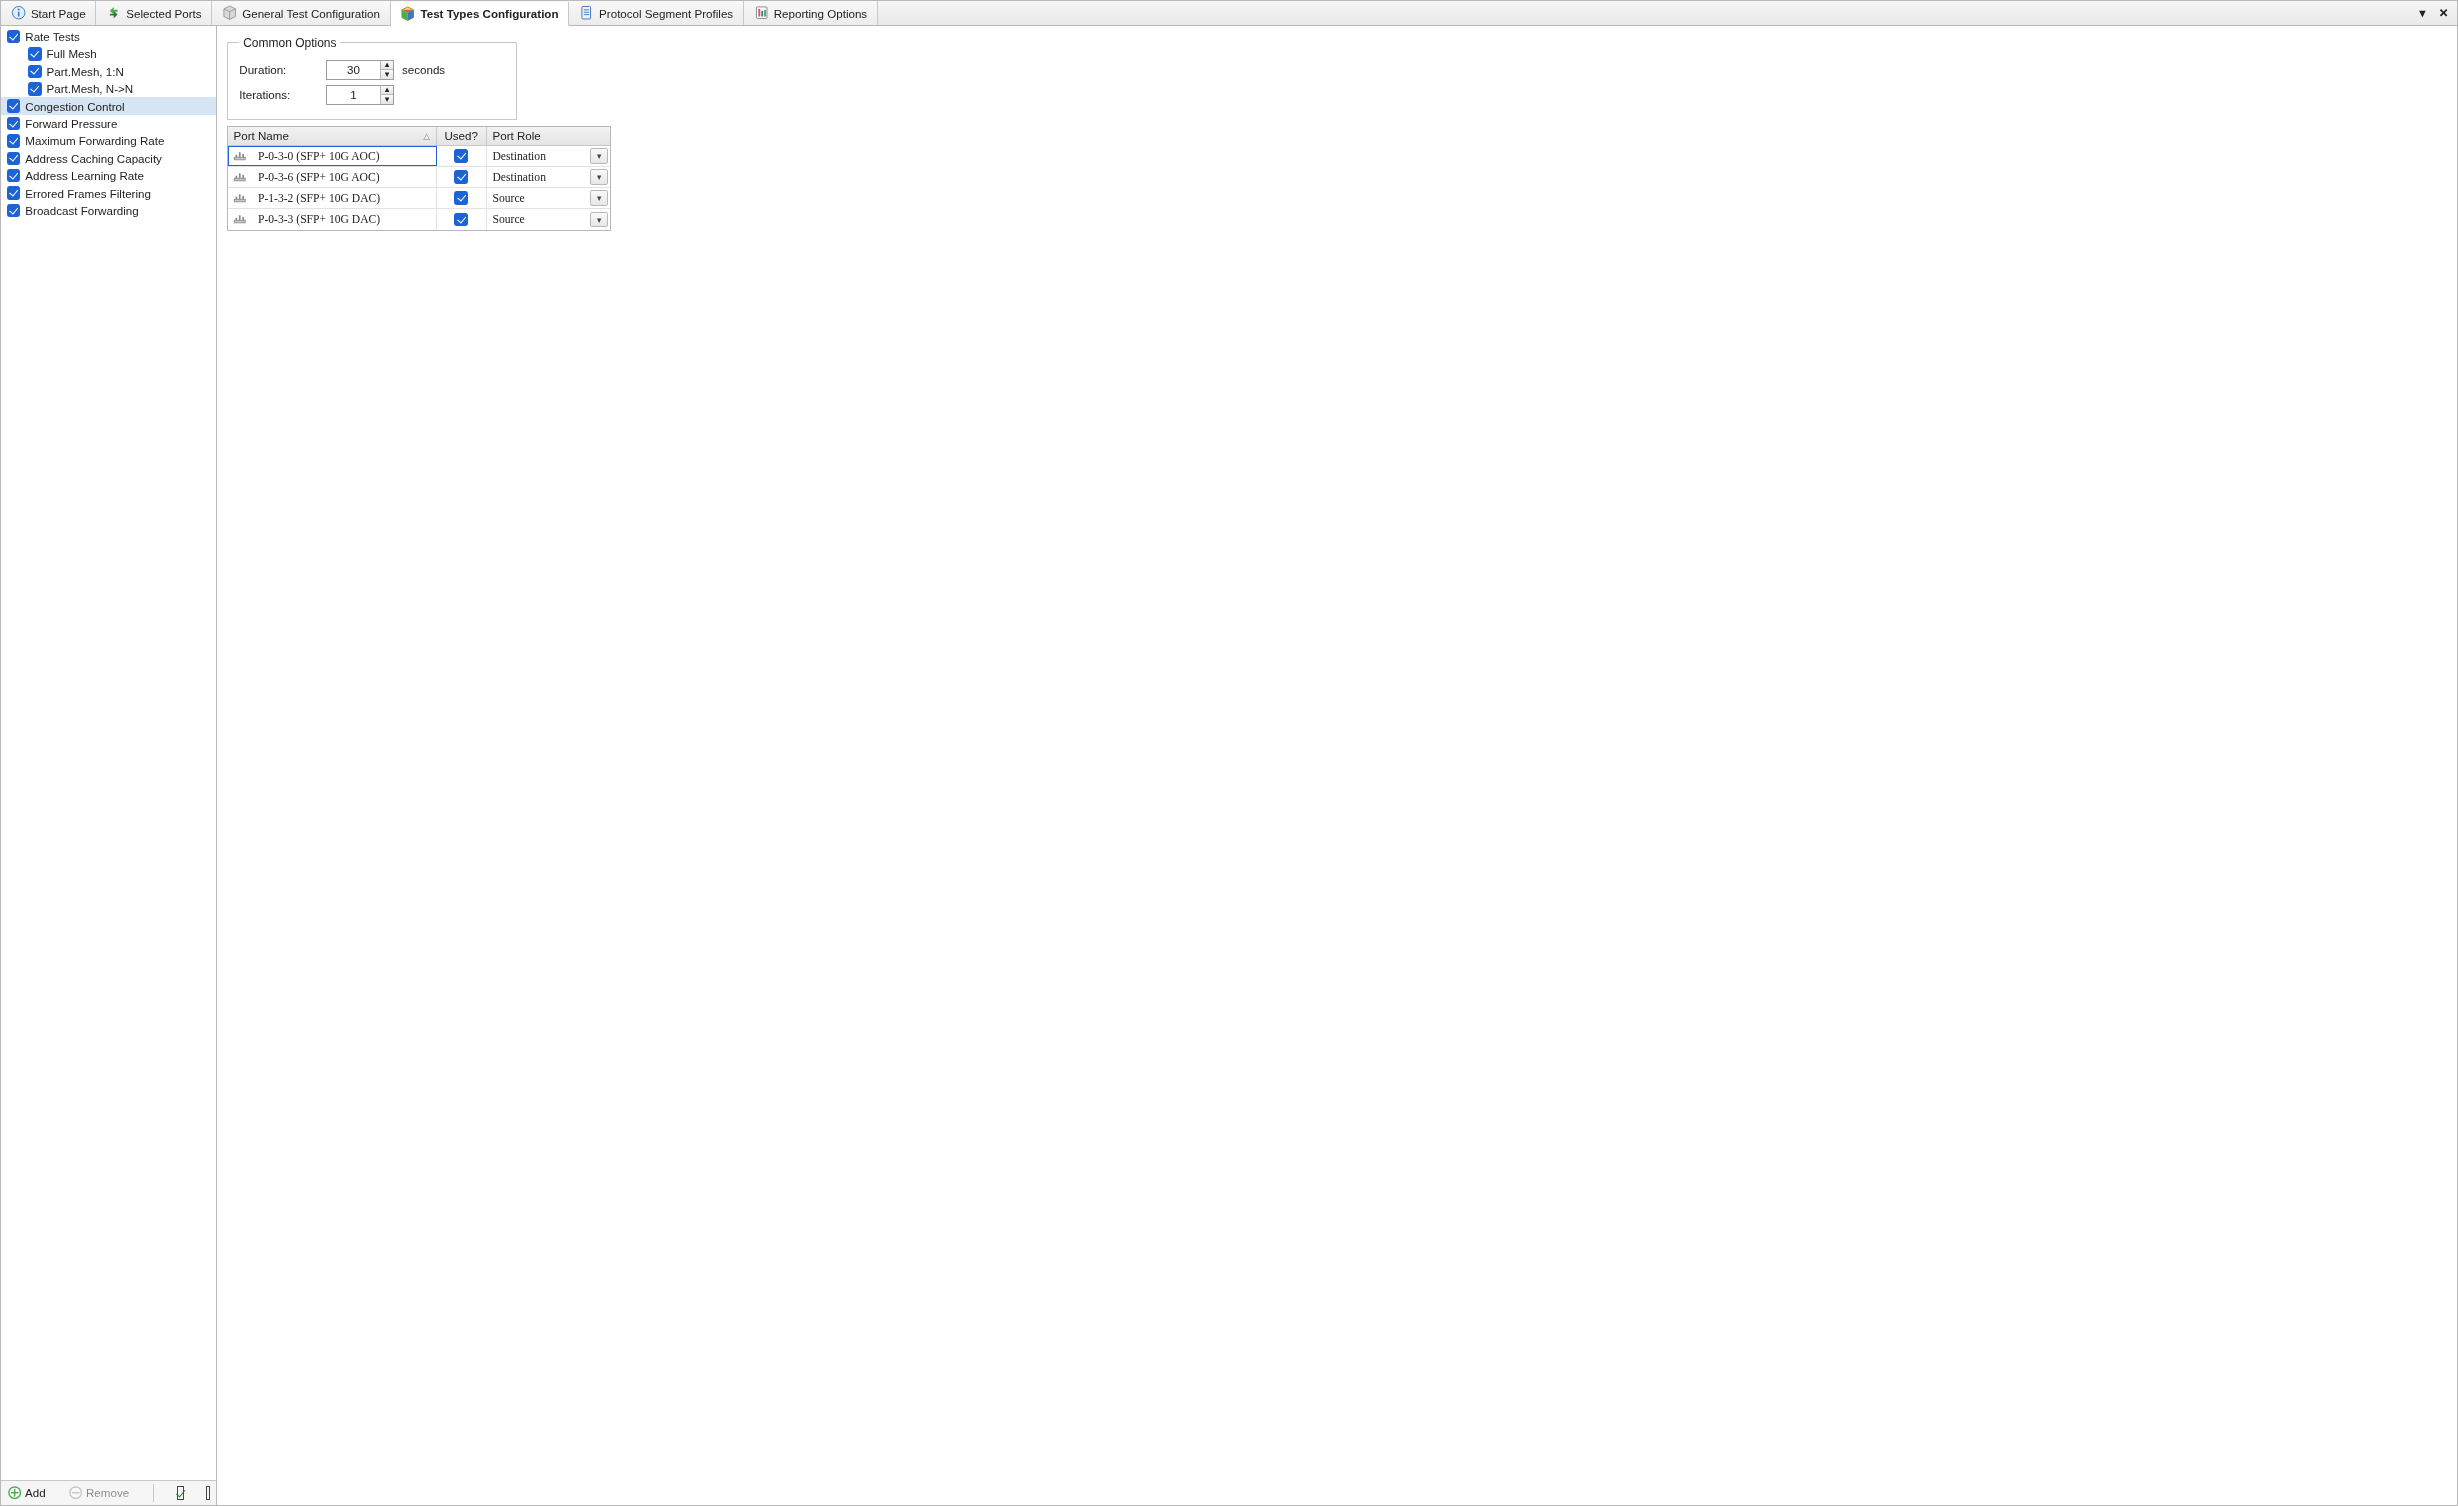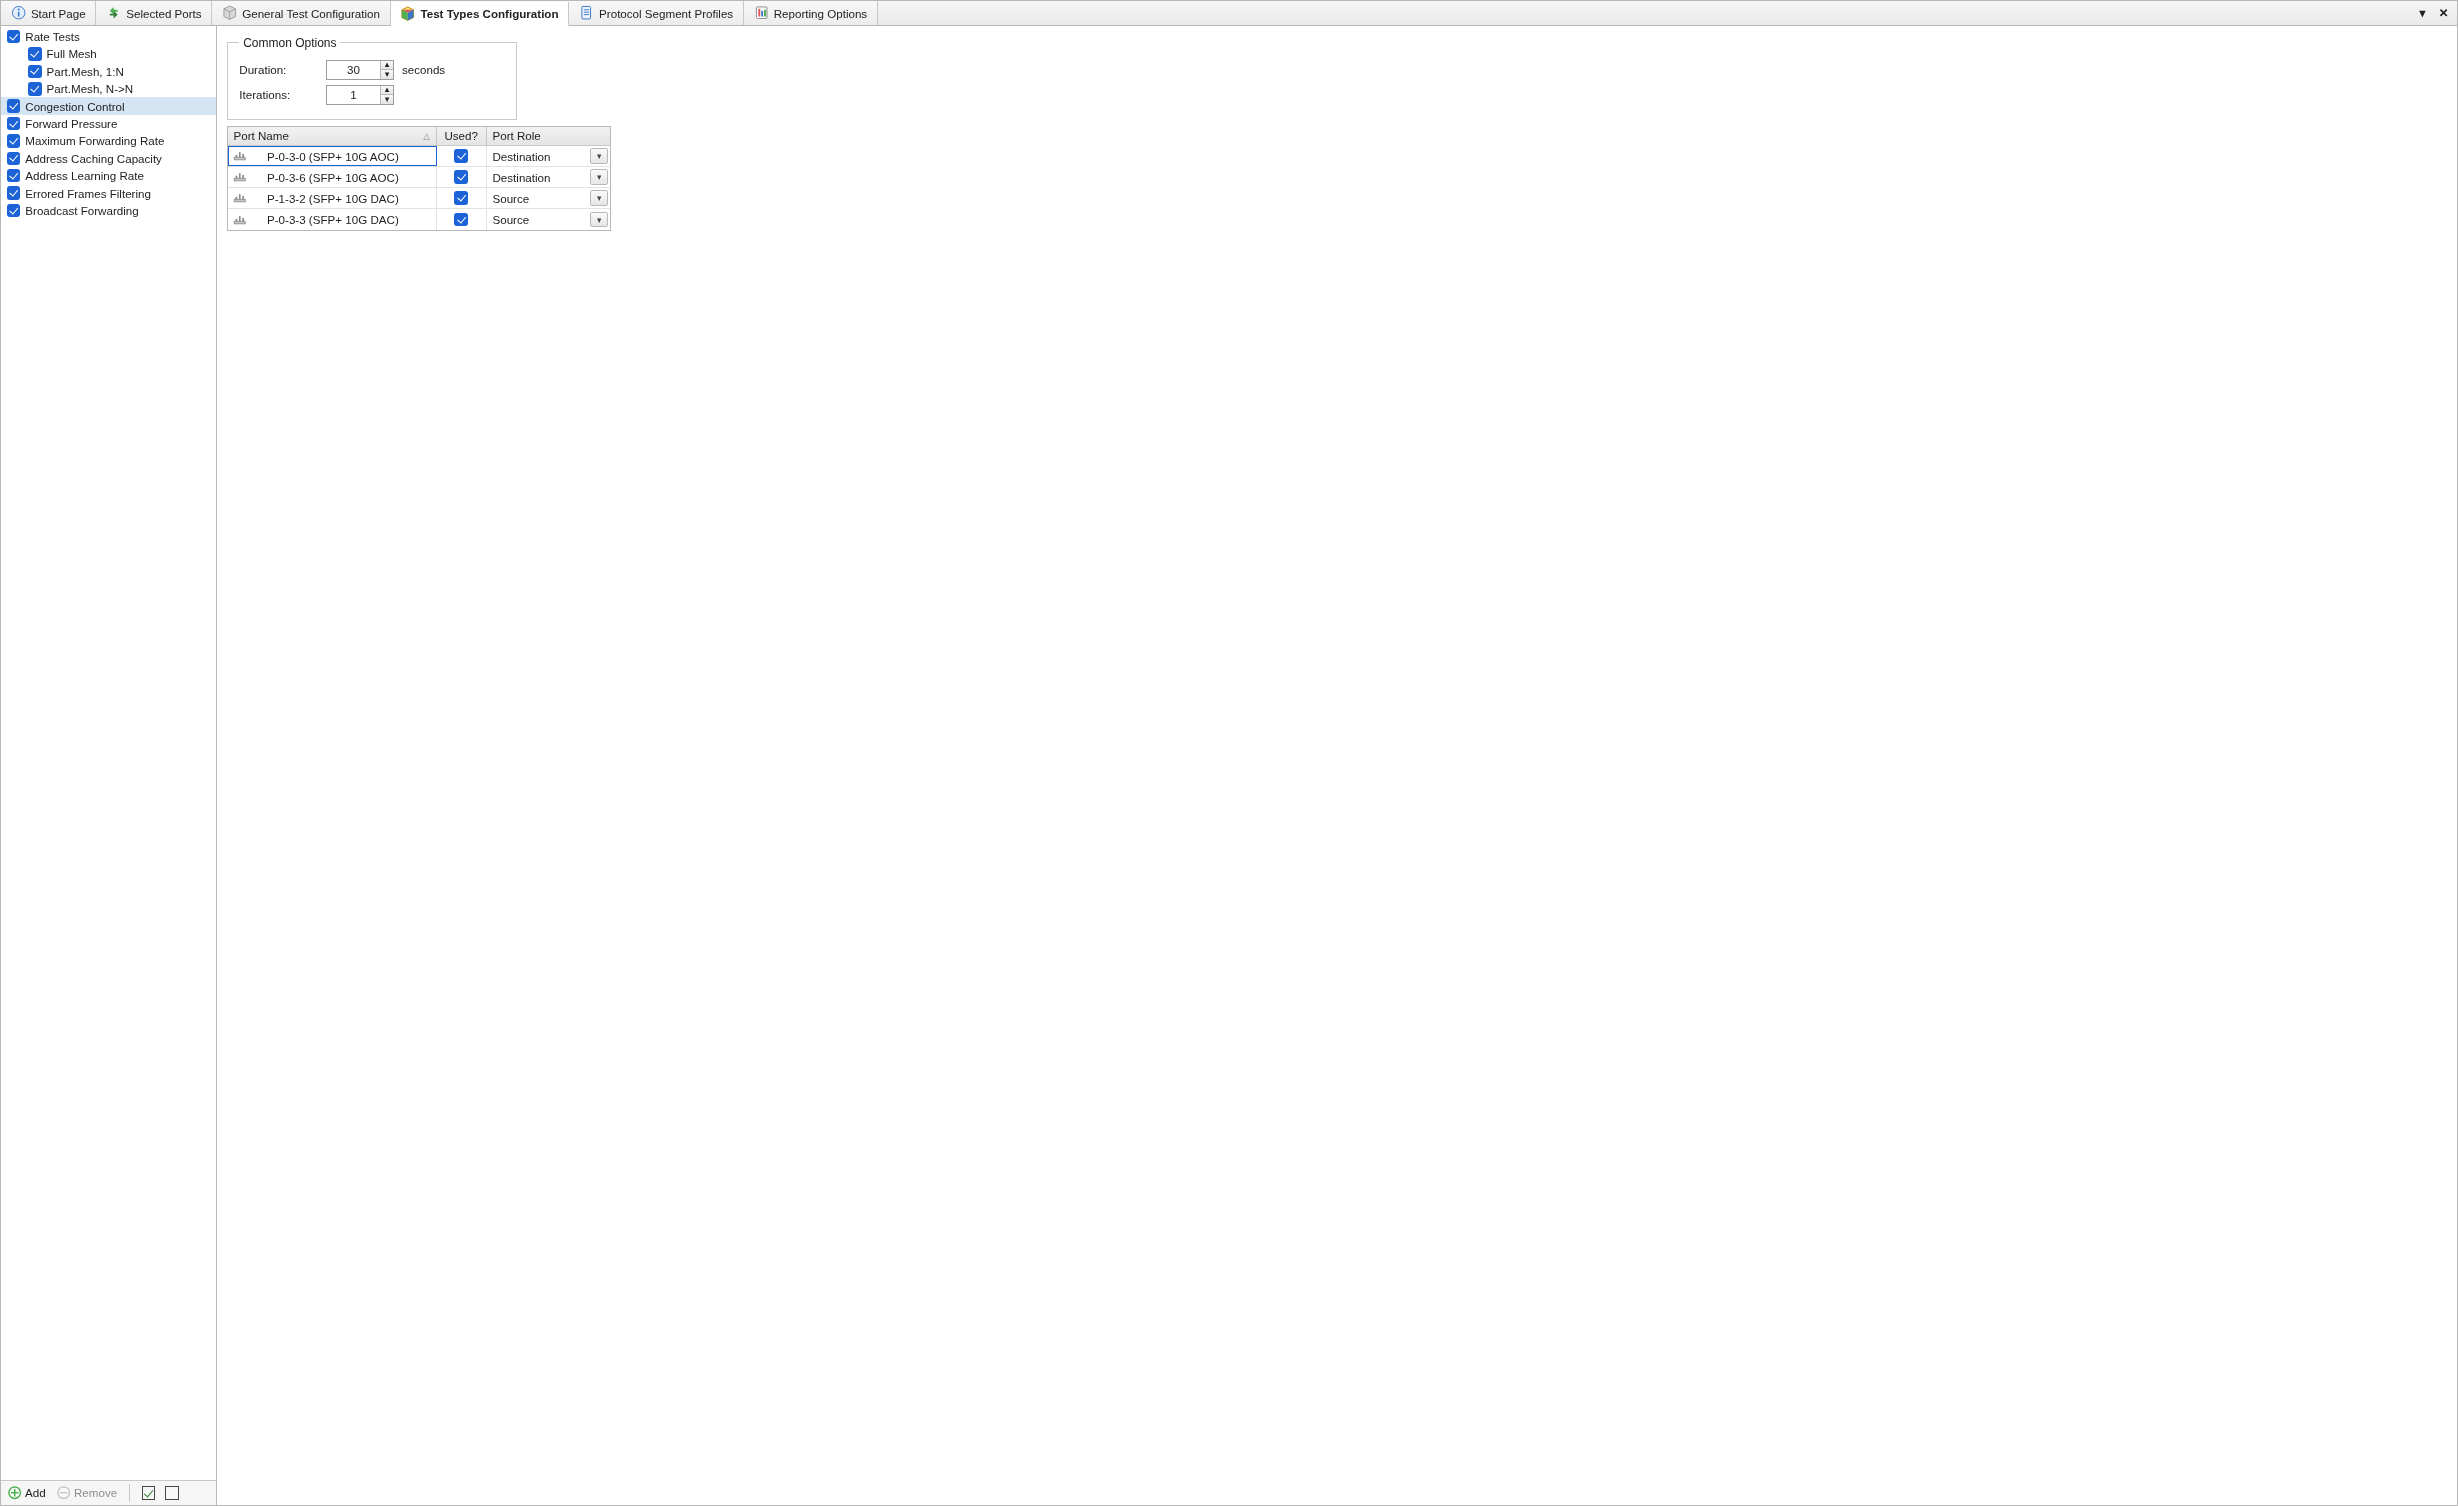--- a/index.html
+++ b/index.html
@@ -95,21 +95,21 @@
   .chk::after {
     content: "";
     width: 3.9px; height: 6.8px;
     border: solid #fff; border-width: 0 1.9px 1.9px 0;
     transform: rotate(40deg) translate(-0.5px,-1px);
   }
   .left-toolbar {
     height: 25px;
     border-top: 1px solid #c8c8c8;
     display: flex; align-items: center;
-    gap: 10px;
+    gap: 22px;
     padding: 0 5.8px;
     background: #f6f6f6;
   }
   .tb-btn {
     display: inline-flex; align-items: center; gap: 2.9px;
     cursor: pointer;
   }
   .tb-btn.disabled { opacity: 0.5; cursor: default; }
   .icon16 { width: 15.4px; height: 15.4px; display: inline-flex; align-items: center; justify-content: center; }
   .icon16 svg { width: 15.4px; height: 15.4px; }
@@ -202,21 +202,22 @@
   .grid-row {
     display: flex; height: 21px;
     border-bottom: 1px solid #e2e2e2;
     align-items: stretch;
   }
   .grid-row:last-child { border-bottom: none; }
   .gc {
     display: flex; align-items: center;
     padding: 0 5.8px;
     border-right: 1px solid #e2e2e2;
-    gap: 20px;
+    gap: 11px;
+    font-family: Liberation Serif, serif;
   }
   .gc:last-child { border-right: none; }
   .gc.portname { flex: 0 0 209px; }
   .gc.used { flex: 0 0 50px; justify-content: center; }
   .gc.role { flex: 1; justify-content: space-between; padding-right:1.9px; }
   .grid-row.sel .gc.portname {
     outline: 1px solid #1b63d6; outline-offset: -1px;
   }
   .port-icon svg { width:13.5px; height:13.5px; }
   .dd-btn {

